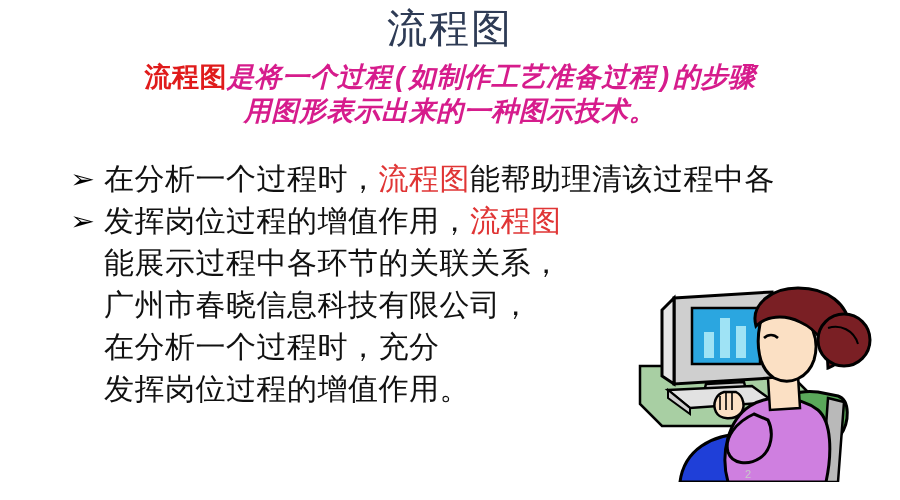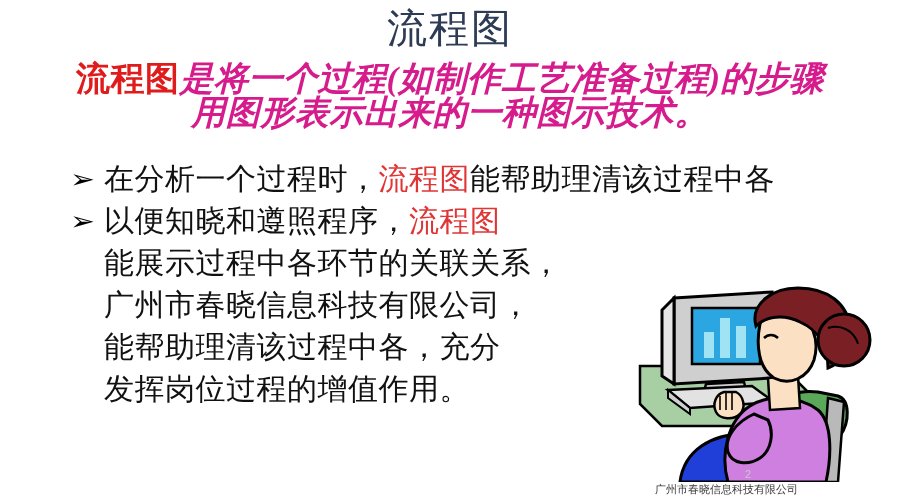--- a/index.html
+++ b/index.html
@@ -38,24 +38,24 @@
     white-space: nowrap;
   }
 
   
   #subtitle {
     position: absolute;
     top: 62px;
     left: 0;
     width: 900px;
     text-align: center;
-    font-family: Liberation Serif, serif;
+    font-family: Liberation Mono, monospace;
     font-weight: bold;
     font-style: italic;
-    font-size: 34px;
+    font-size: 27px;
     line-height: 34px;
     color: #d61c8c;
     letter-spacing: 0.5px;
     white-space: nowrap;
   }
   #subtitle .hl-red {
     color: #e01b1b;
     font-style: normal;
   }
   #subtitle .l2 { display: block; text-align: center; }
@@ -140,24 +140,24 @@
     <span class="l2">用图形表示出来的一种图示技术。</span>
   </div>
 
   <div id="body">
 
     <div class="bullet-block">
       <div class="blk-line"><span class="marker">➢</span><span>在分析一个过程时，</span><span class="hl-red">流程图</span><span>能帮助理清该过程中各</span></div>
     </div>
 
     <div class="bullet-block">
-      <div class="blk-line"><span class="marker">➢</span><span>以便知晓和遵照程序，</span><span class="hl-red">流程图</span></div>
+      <div class="blk-line"><span class="marker">➢</span><span>发挥岗位过程的增值作用，</span><span class="hl-red">流程图</span></div>
       <div class="blk-line"><span class="indent"></span><span>能展示过程中各环节的关联关系，</span></div>
       <div class="blk-line"><span class="indent"></span><span>广州市春晓信息科技有限公司，</span></div>
-      <div class="blk-line"><span class="indent"></span><span>能帮助理清该过程中各，充分</span></div>
+      <div class="blk-line"><span class="indent"></span><span>在分析一个过程时，充分</span></div>
       <div class="blk-line"><span class="indent"></span><span>发挥岗位过程的增值作用。</span></div>
     </div>
 
   </div>
 
   <div id="clipart">
     <svg viewBox="0 0 268 196" width="268" height="196" xmlns="http://www.w3.org/2000/svg">
 
       <path d="M8 80 L150 80 L190 120 L190 140 L30 140 L8 118 Z" fill="#a8cfa3" stroke="#000" stroke-width="2.5"></path>
 
@@ -205,15 +205,14 @@
       <ellipse cx="212" cy="54" rx="26" ry="26" fill="#7a1f24" stroke="#000" stroke-width="3"></ellipse>
       <path d="M196 42 C208 38 222 44 226 58" stroke="#000" stroke-width="2" fill="none"></path>
 
       <path d="M132 52 C136 48 142 48 146 52" stroke="#000" stroke-width="2.5" fill="none"></path>
 
     </svg>
   </div>
 
   <div id="page-number">2</div>
 
-  <div id="footer">广州市春晓信息科技有限公司</div>
 
 </div>
 
 </body></html>

